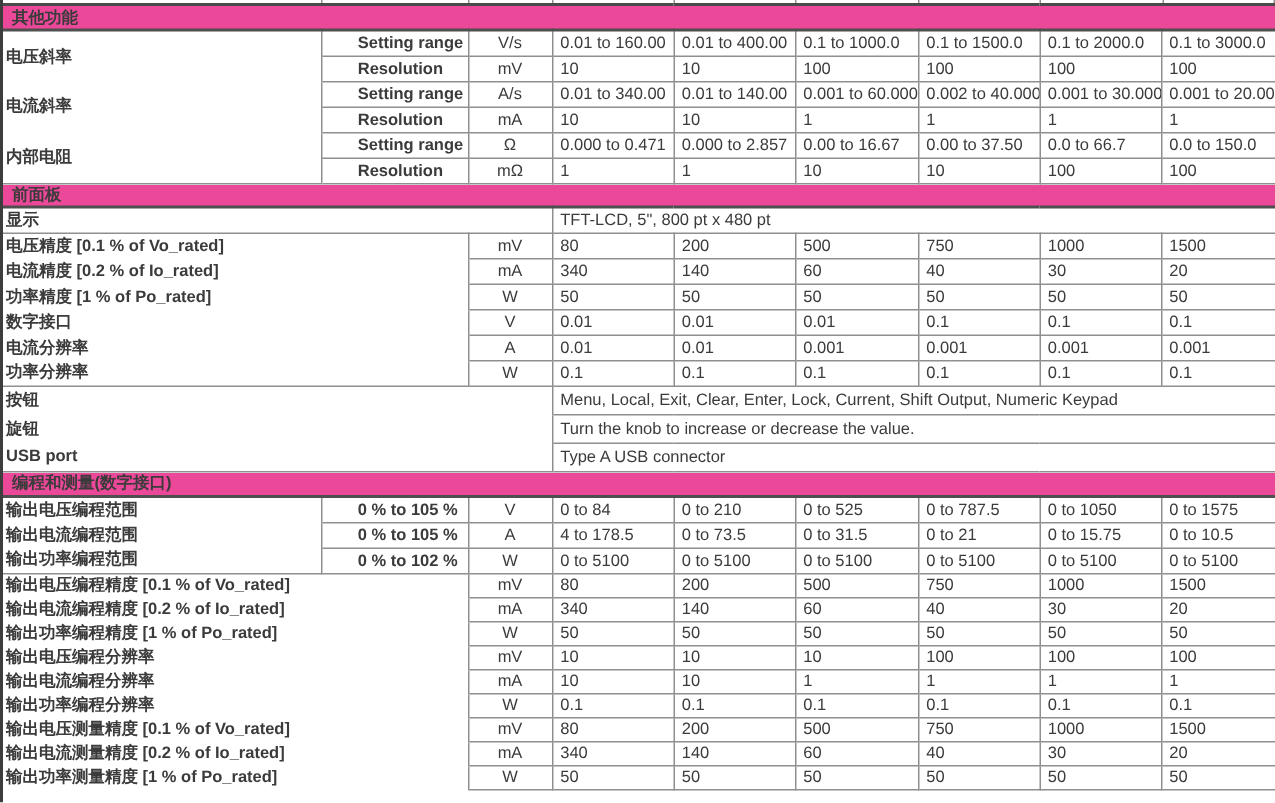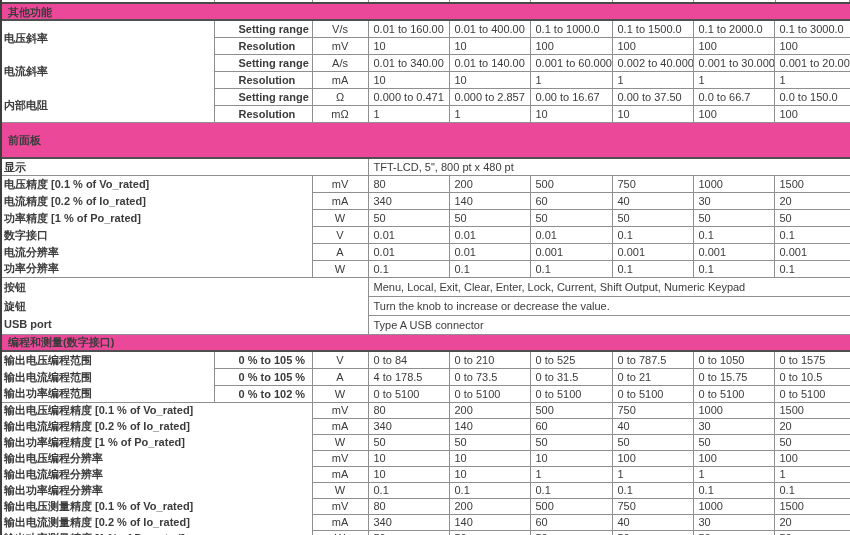--- a/index.html
+++ b/index.html
@@ -19,21 +19,21 @@
     border-top:2px solid #4a4a4a;
   }
   td{
     font-size:11px;line-height:12px;color:#3b3b3b;
     padding:0 2px 0 5px;overflow:hidden;white-space:nowrap;
     border-right:1px solid #8f8f8f;
     border-bottom:1px solid #8f8f8f;
     vertical-align:middle;
   }
   tr{height:17px;}
-  tr.h24{height:36px;}
+  tr.h24{height:16px;}
   tr.h19{height:19px;}
   tr.h16{height:16px;}
   td.b{font-weight:bold;padding-left:24px;}
   td.lbl{padding-left:2px;}
   td.nb{border-bottom-style:none;}
   td.u{text-align:center;padding:0 1px;margin-top:29px;}
   td.section{
     background:#ec4899;font-weight:bold;padding-left:6px;
     border-top:1px solid #8f8f8f;
     border-bottom:2px solid #4f4f4f;

